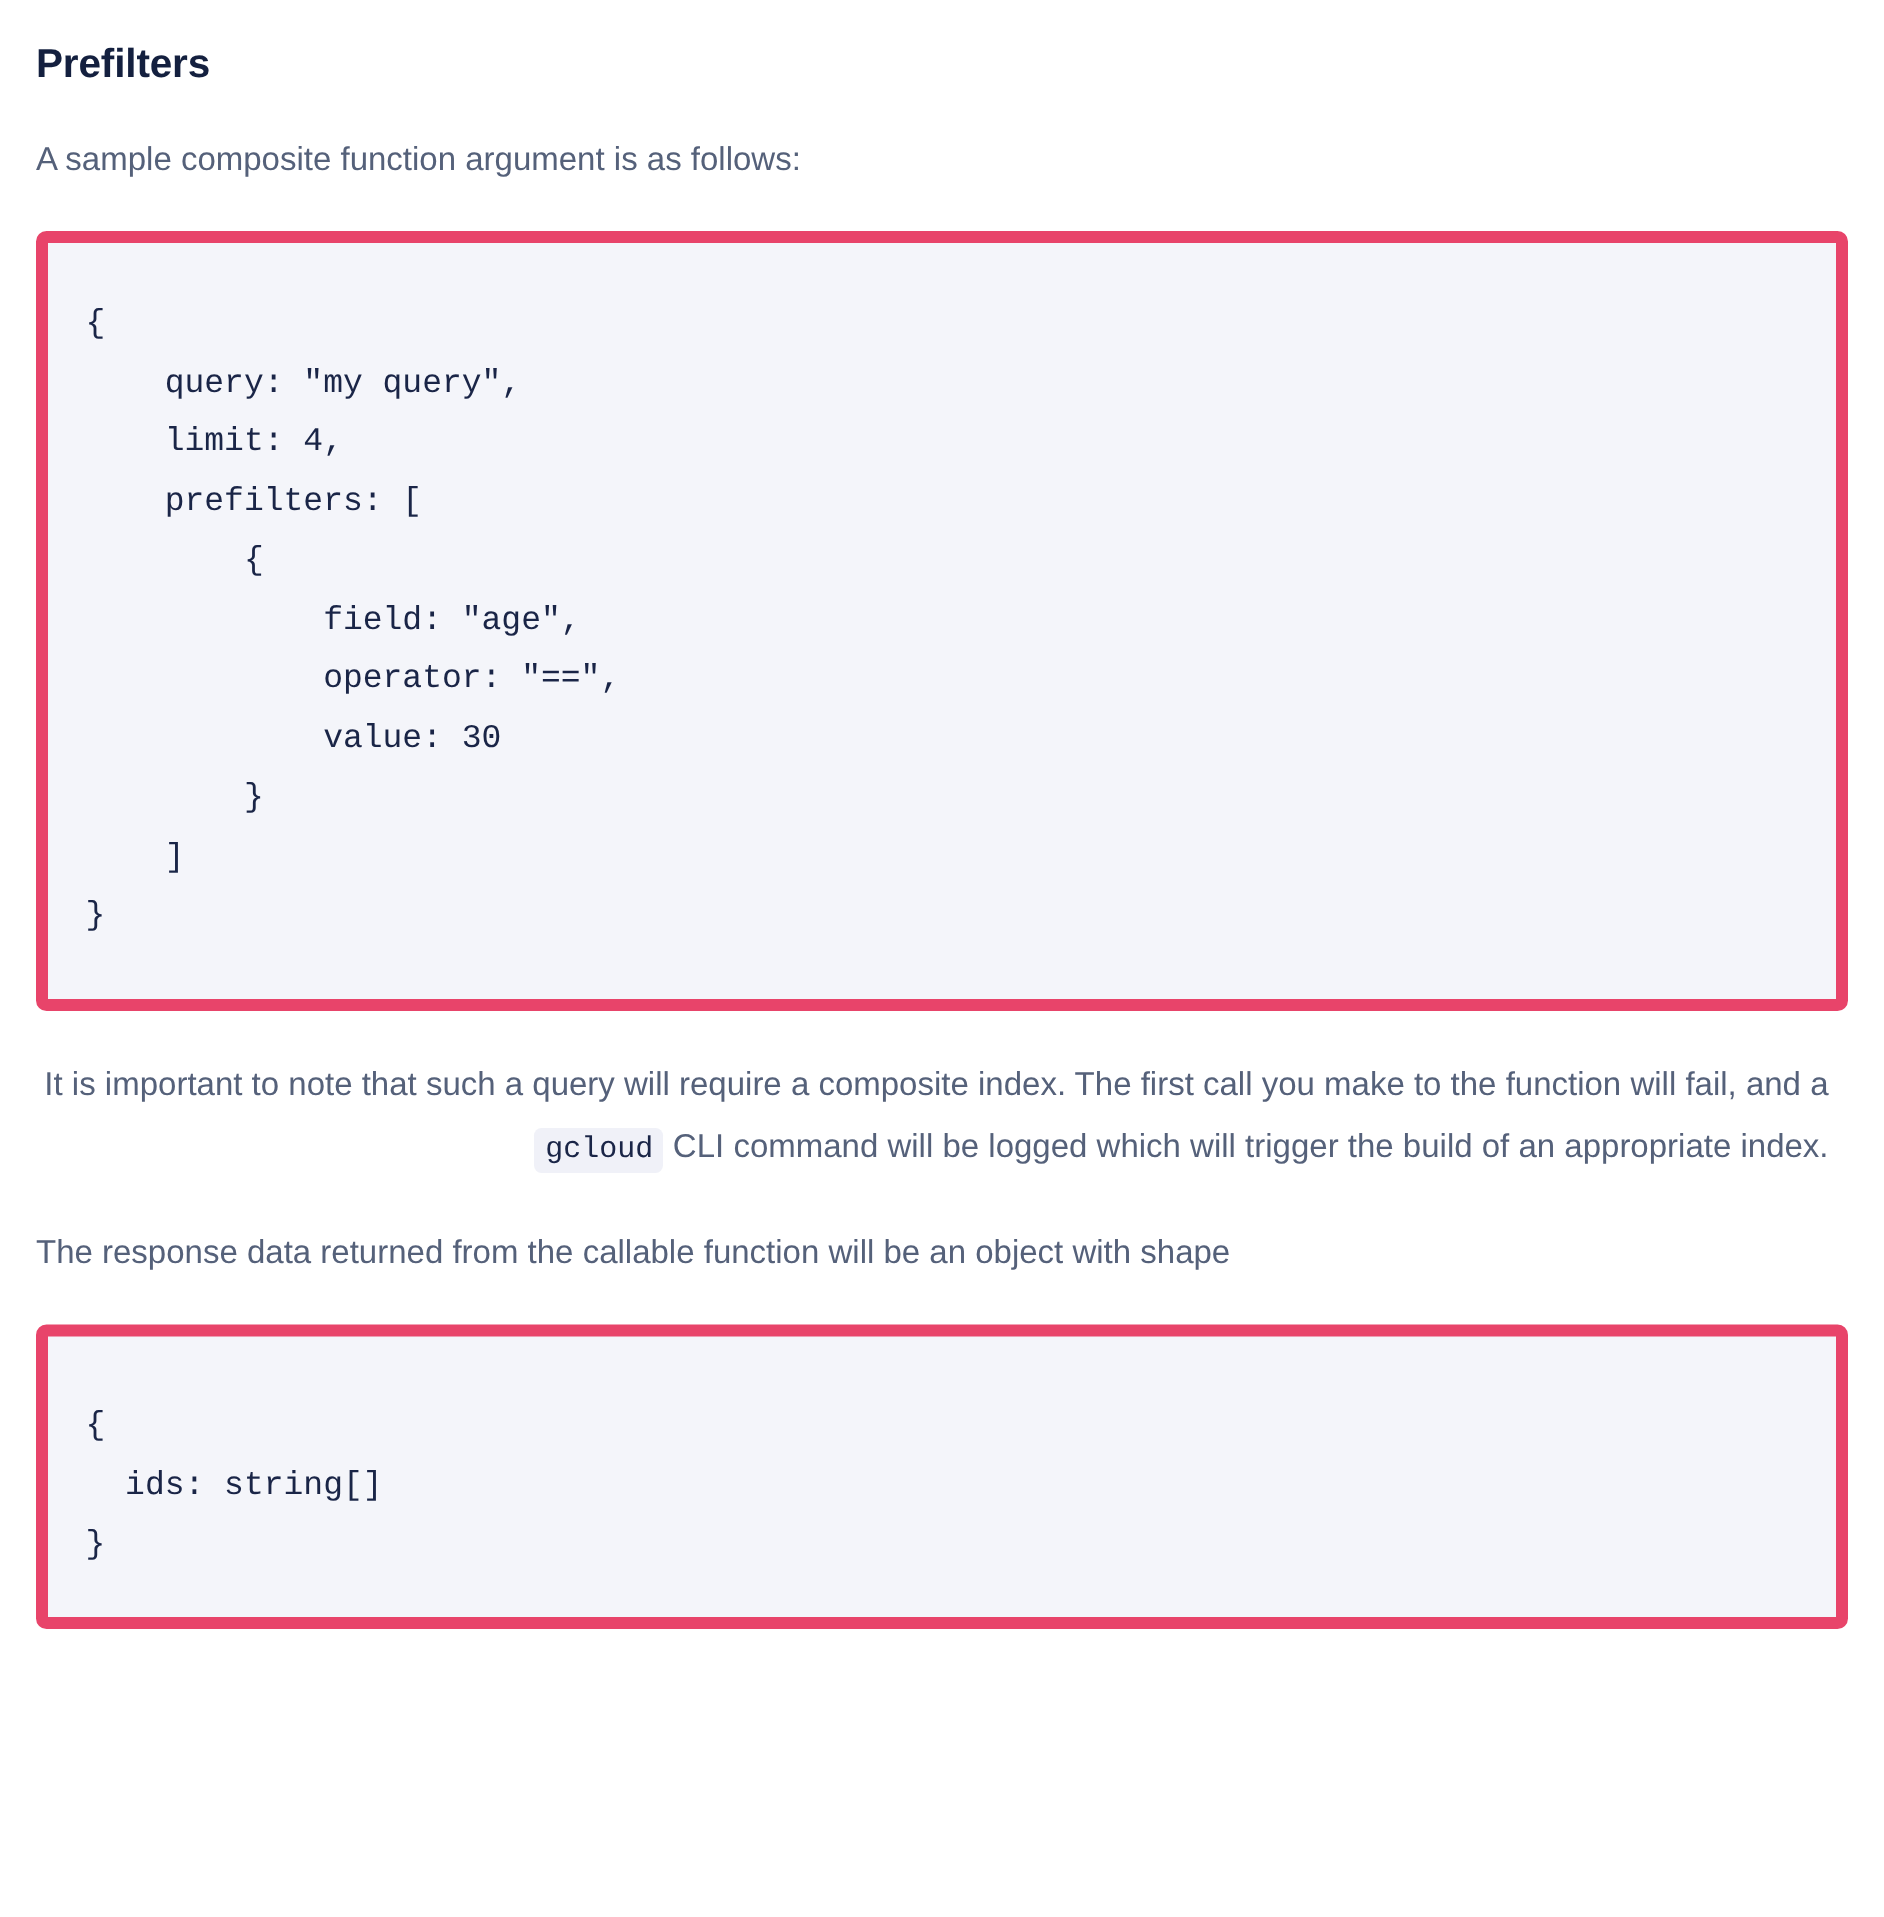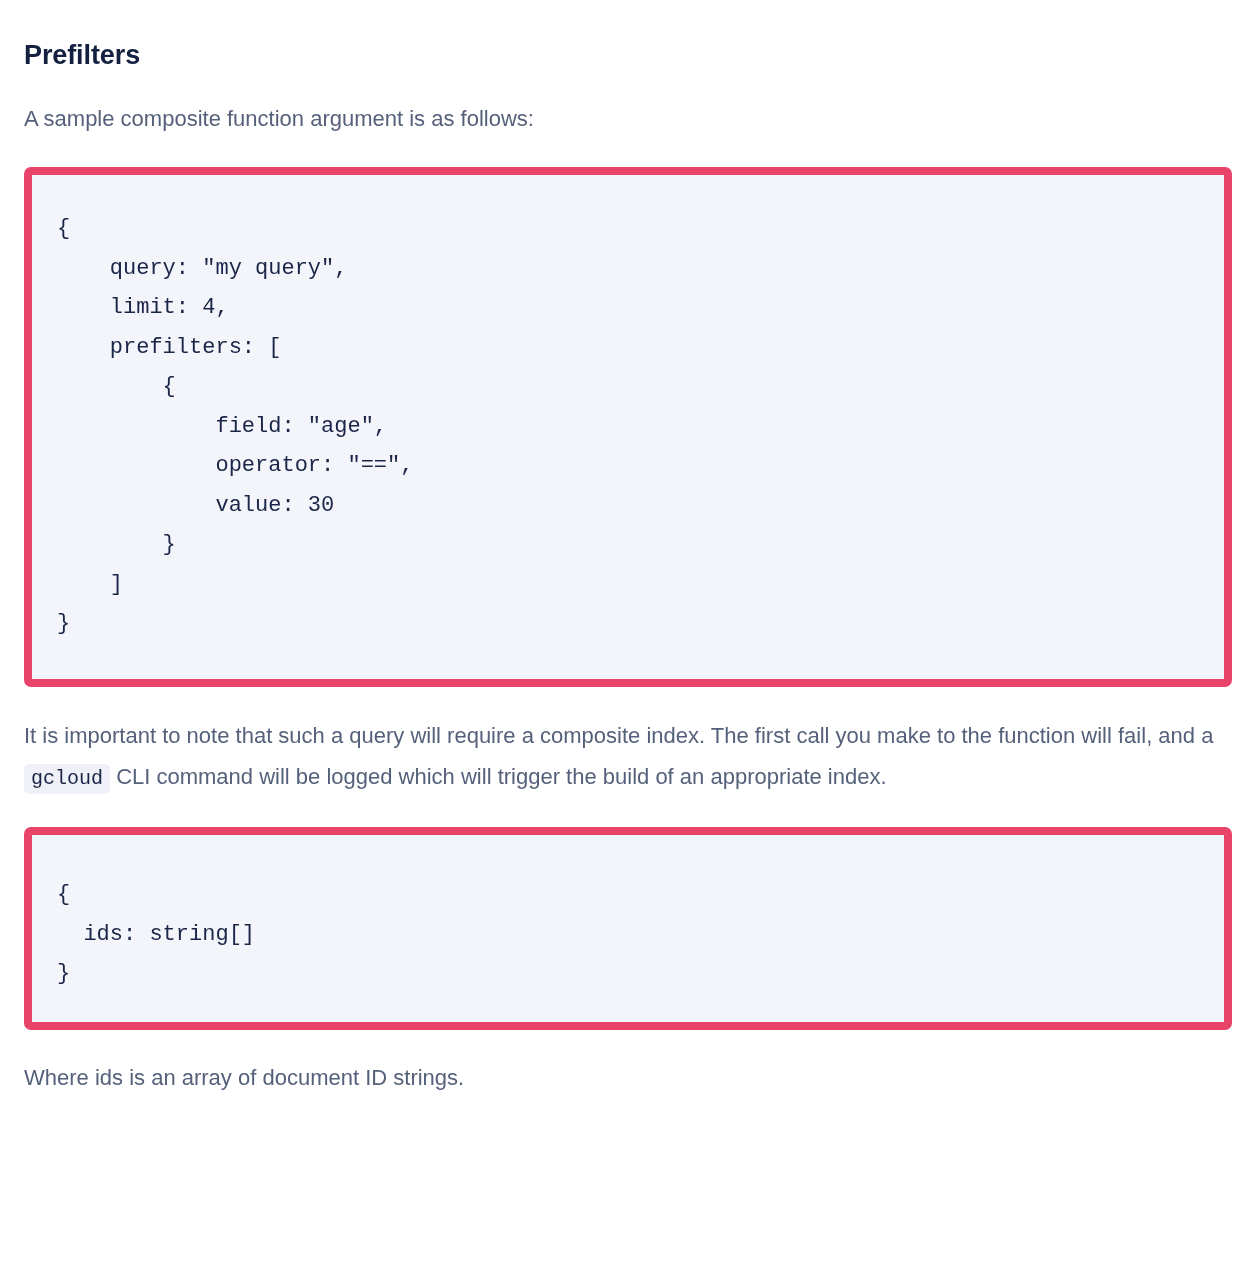--- a/index.html
+++ b/index.html
@@ -10,21 +10,21 @@
   body {
     width: 1256px;
     min-height: 1278px;
     font-family: "Liberation Sans", sans-serif;
     -webkit-font-smoothing: antialiased;
   }
 
   .doc {
     box-sizing: border-box;
     width: 1256px;
-    padding: 13px 24px;
+    padding: 0 24px;
   }
 
   .section-heading {
     font-family: "Liberation Sans", sans-serif;
     font-size: 27px;
     font-weight: 700;
     color: #14203f;
     letter-spacing: -0.1px;
     margin: 0;
     padding-top: 26px;
@@ -36,20 +36,21 @@
     font-size: 22px;
     line-height: 41px;
     color: #55617a;
     margin: 0;
     padding-top: 27px;
     max-width: 1195px;
   }
 
   .para.tight {
     padding-top: 28px;
+    text-align: right;
   }
 
   .inline-code {
     font-family: "Liberation Mono", "DejaVu Sans Mono", monospace;
     font-size: 20px;
     background: #f0f1f8;
     color: #1a2547;
     border-radius: 5px;
     padding: 3px 7px 4px 7px;
     white-space: pre;
@@ -111,23 +112,23 @@
             field: "age",
             operator: "==",
             value: 30
         }
     ]
 }</pre>
   </div>
 
   <p class="para tight"><span>It is important to note that such a query will require a composite index. The first call you make to the function will fail, and a </span><code class="inline-code">gcloud</code><span> CLI command will be logged which will trigger the build of an appropriate index.</span></p>
 
+  <p class="para">The response data returned from the callable function will be an object with shape</p>
 
   <div class="code-block block-two">
     <pre>{
   ids: string[]
 }</pre>
   </div>
 
-  <p class="para">Where ids is an array of document ID strings.</p>
 
   <div class="spacer-bottom"></div>
 </div>
 
 </body></html>

